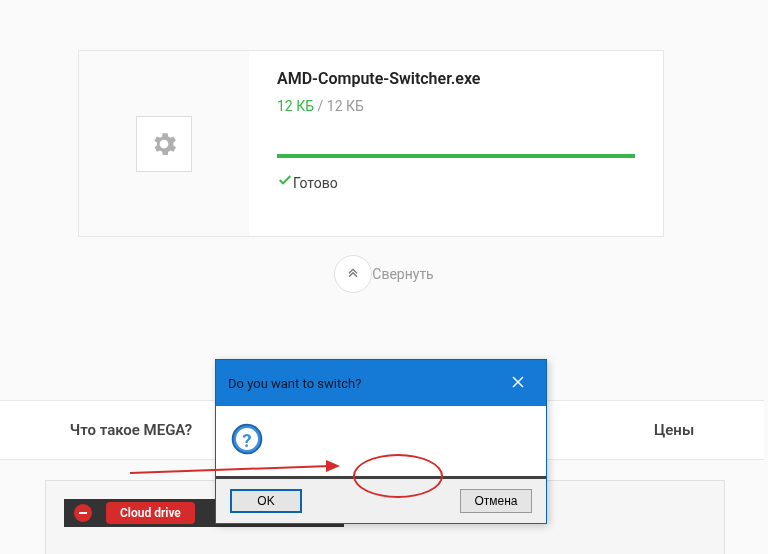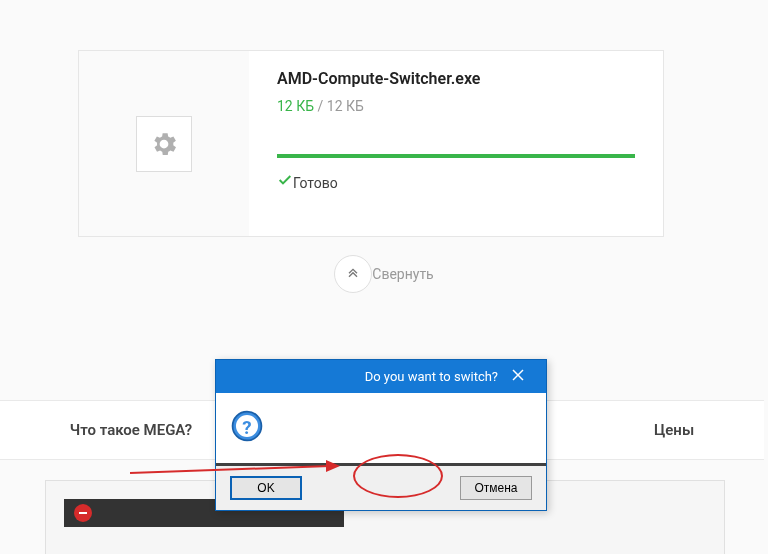--- a/index.html
+++ b/index.html
@@ -19,21 +19,21 @@
 .collapse-row{position:absolute;left:0;right:0;top:255px;display:flex;align-items:center;justify-content:center;gap:0}
 .collapse-btn{width:38px;height:38px;border-radius:50%;border:1px solid #e0e0e0;background:#fff;display:flex;align-items:center;justify-content:center;cursor:pointer}
 .collapse-label{color:#999;font-size:14px}
 .nav-bar{position:absolute;left:0;right:4px;top:400px;height:60px;border-top:1px solid #e9e9e9;border-bottom:1px solid #e9e9e9;background:#fff;display:flex;align-items:center;justify-content:space-around;font-size:15px;font-weight:600;color:#444}
 .bottom-preview{position:absolute;left:45px;top:480px;width:680px;height:80px;background:#f6f6f6;border:1px solid #e0e0e0;padding:18px}
 .dark-bar{background:#333;height:28px;width:280px;display:flex;align-items:center;padding:0 10px}
 .dark-circle{width:18px;height:18px;border-radius:50%;background:#d62b2b;display:flex;align-items:center;justify-content:center;margin-right:14px}
 .dark-circle span{width:8px;height:2px;background:#fff;display:block}
 .cloud-pill{background:#d62b2b;color:#fff;font-size:12px;padding:4px 14px;border-radius:4px;font-weight:600}
 .dialog{position:absolute;left:215px;top:359px;width:332px;background:#fff;border:1px solid #0a62b5;box-shadow:2px 2px 8px rgba(0,0,0,.2)}
-.dialog-titlebar{background:#1579d6;color:#ffffff;height:33px;display:flex;align-items:center;justify-content:flex-end;padding:0 8px 0 12px;font-size:13px}
+.dialog-titlebar{background:#1579d6;color:#0f172a;height:46px;display:flex;align-items:center;justify-content:space-between;padding:0 8px 0 12px;font-size:13px}
 .close-btn{width:40px;height:22px;display:flex;align-items:center;justify-content:center;cursor:pointer}
 .dialog-body{padding:16px 14px;display:flex;gap:14px;background:#fff}
 .question-icon{width:34px;height:34px;flex-shrink:0}
 .dialog-text{font-size:12px;color:#222;line-height:1.7}
 .dialog-buttons{background:#f0f0f0;padding:10px 14px;display:flex;justify-content:space-between;gap:10px;border-top:3px solid #404040}
 .dlg-btn{min-width:72px;height:24px;background:#e5e5e5;border:1px solid #999;font-size:12px;cursor:pointer}
 .dlg-btn.primary{border:2px solid #0a62b5}
 .anno-ellipse{position:absolute;left:353px;top:454px;width:90px;height:44px;border:2px solid #d62b2b;border-radius:50%;pointer-events:none}
 .anno-arrow{position:absolute;left:130px;top:455px;width:210px;height:22px;pointer-events:none}
 </style>
@@ -86,20 +86,21 @@
   <span>П</span>
   <span>знес</span>
   <span>Цены</span>
 </div>
 
 <div class="bottom-preview">
   <div class="dark-bar">
     <div class="dark-circle">
         <span></span>
       </div>
+    <span class="cloud-pill">Cloud drive</span>
   </div>
 </div>
 
 <div class="dialog">
   <div class="dialog-titlebar">
     <span>Do you want to switch?</span>
     <span class="close-btn">
       <span>
         <svg width="12" height="12" viewBox="0 0 12 12" stroke="#fff" stroke-width="1.5">
             <line x1="1" y1="1" x2="11" y2="11"></line>

